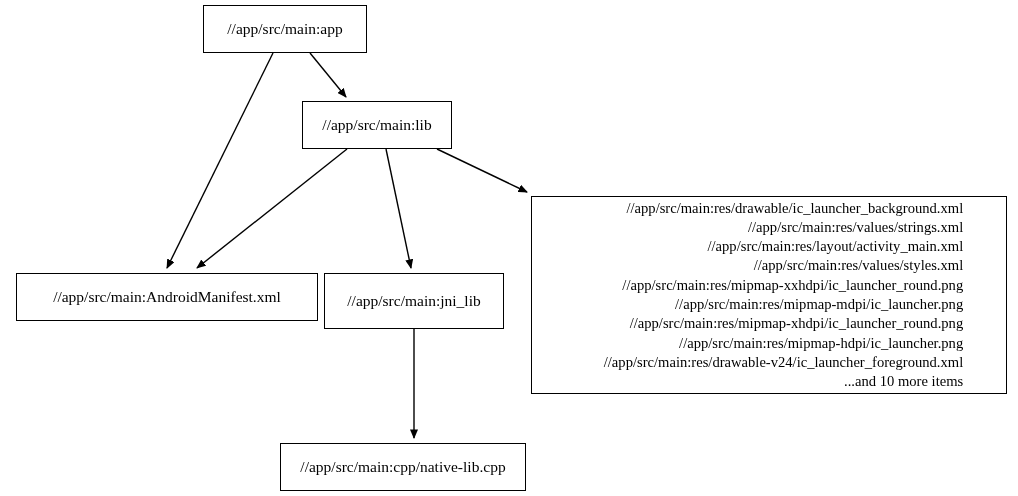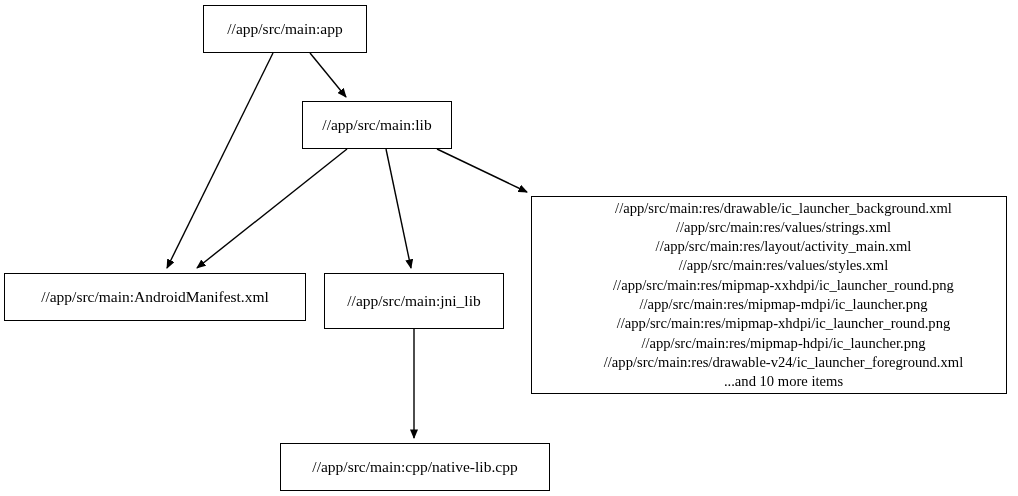--- a/index.html
+++ b/index.html
@@ -23,37 +23,37 @@
     height: 496px;
   }
   .node {
     position: absolute;
     box-sizing: border-box;
     border: 1px solid #000000;
     background: #ffffff;
     display: flex;
     align-items: center;
     justify-content: center;
-    text-align: center;
+    text-align: right;
     color: #000000;
     z-index: 2;
   }
   .node-label {
     display: block;
     white-space: pre;
     line-height: 18.5px;
     font-size: 15.5px;
     letter-spacing: 0px;
   }
   
   #node-app        { left: 203px; top: 5px;   width: 164px; height: 48px; }
   #node-lib        { left: 302px; top: 101px; width: 150px; height: 48px; }
-  #node-manifest   { left: 4px;   top: 273px; width: 302px; height: 48px; }
+  #node-manifest   { left: 16px;   top: 273px; width: 302px; height: 48px; }
   #node-jni        { left: 324px; top: 273px; width: 180px; height: 56px; }
-  #node-cpp        { left: 280px; top: 443px; width: 270px; height: 48px; }
+  #node-cpp        { left: 280px; top: 443px; width: 246px; height: 48px; }
   #node-res        { left: 531px; top: 196px; width: 476px; height: 198px; padding-left: 29px; }
   #node-res .node-label { font-size: 14.6px; line-height: 19.3px; }
 </style>
 </head>
 <body>
 
 <div id="graph-canvas">
 
   <svg id="edge-layer" viewBox="0 0 1018 496" xmlns="http://www.w3.org/2000/svg">
     <defs>

